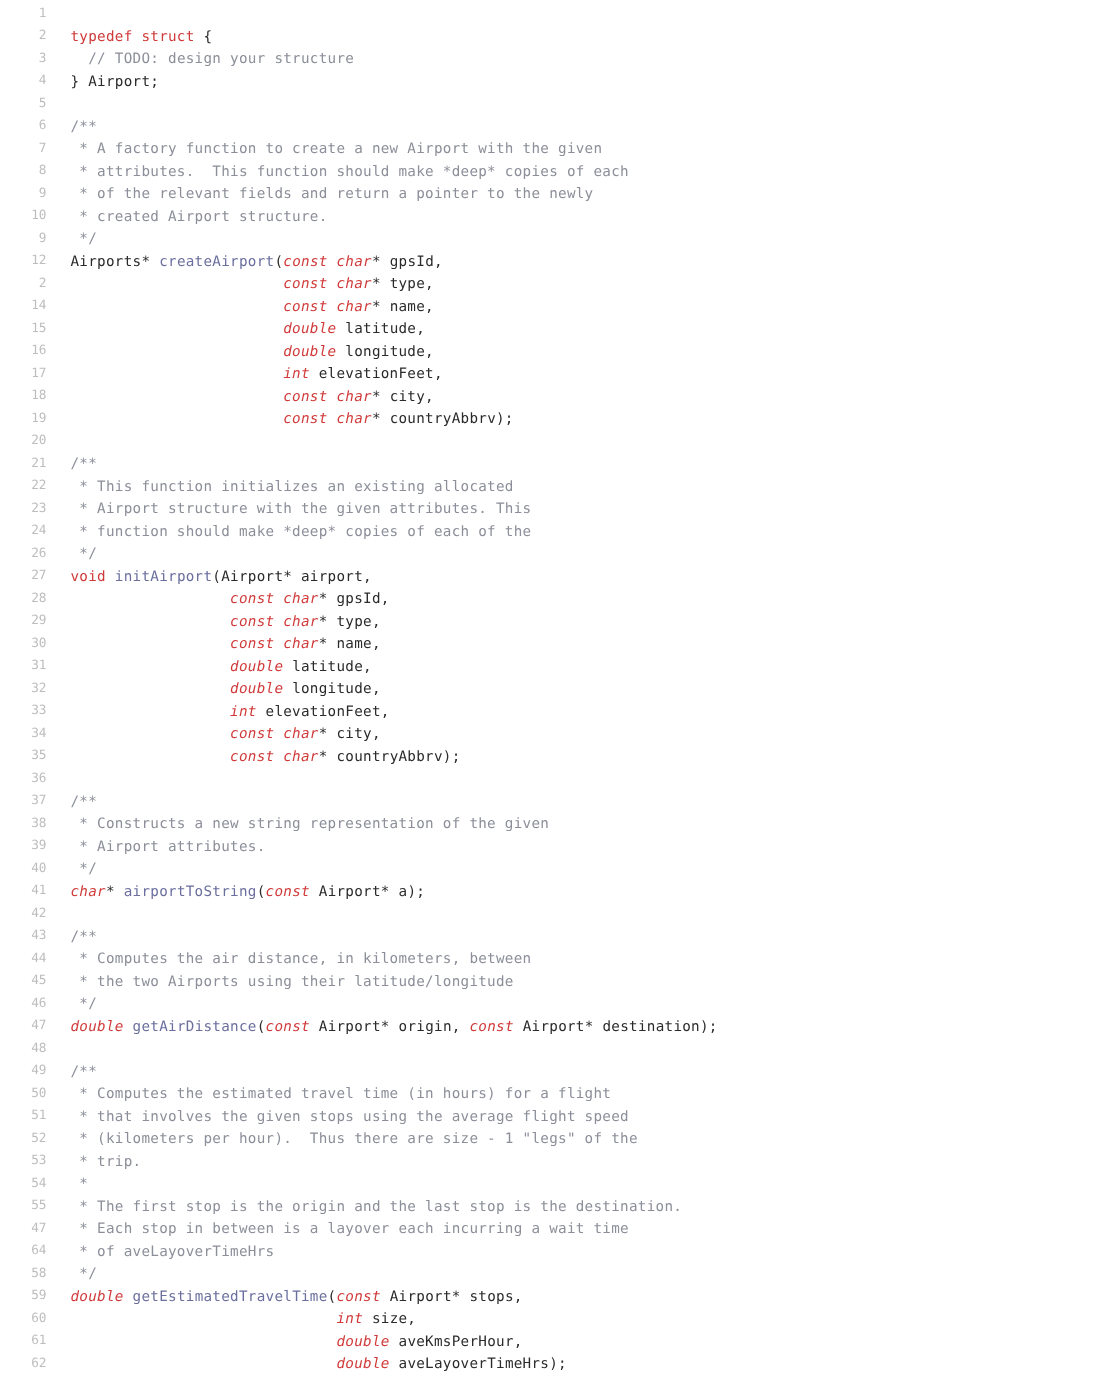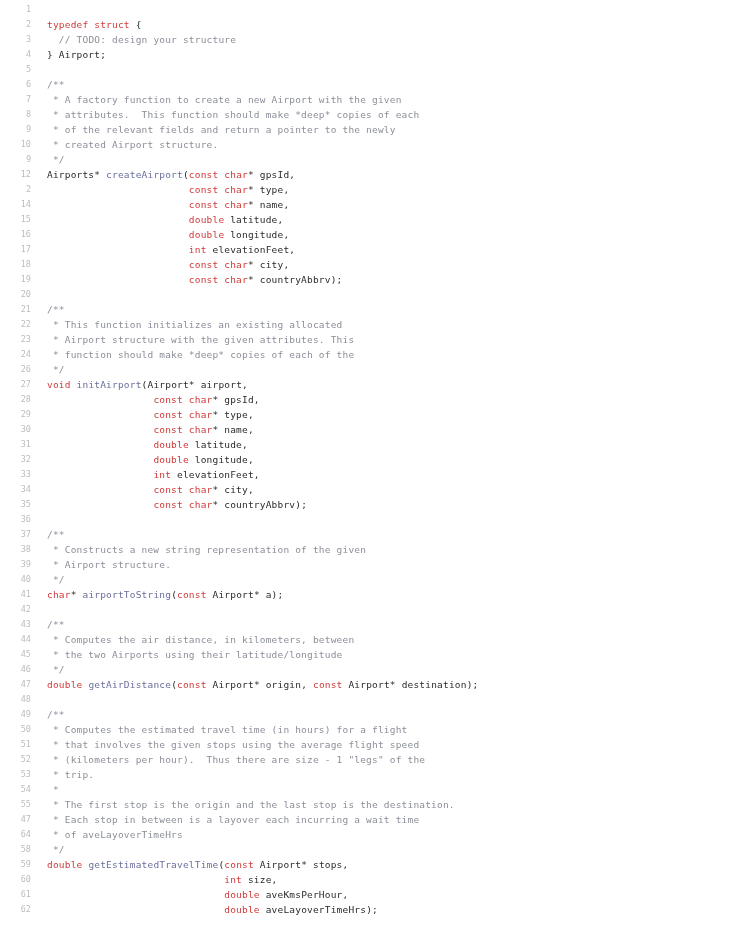--- a/index.html
+++ b/index.html
@@ -44,21 +44,21 @@
     flex: 1;
     padding-left: 16px;
     font-size: 9.5px;
     line-height: 15px;
     font-family: "DejaVu Sans Mono", "Liberation Mono", monospace;
     color: #2b2b2b;
     white-space: pre;
     letter-spacing: 0.02em;
   }
   .tok-kw       { color: #d13a3a; }
-  .tok-type     { color: #d13a3a; }
+  .tok-type     { color: #d13a3a; font-style: italic; }
   .tok-fn       { color: #6b6f9e; }
   .tok-comment  { color: #8c8f99; }
   .tok-plain    { color: #2b2b2b; }
   .tok-punct    { color: #2b2b2b; }
 </style>
 </head>
 <body>
 
 <div id="code-viewer">
   <div id="code-lines">
@@ -92,21 +92,21 @@
       <div class="code-line"><span class="line-number">29</span><span class="line-content"><span class="tok-plain">                  </span><span class="tok-type">const char</span><span class="tok-plain">* type,</span></span></div>
       <div class="code-line"><span class="line-number">30</span><span class="line-content"><span class="tok-plain">                  </span><span class="tok-type">const char</span><span class="tok-plain">* name,</span></span></div>
       <div class="code-line"><span class="line-number">31</span><span class="line-content"><span class="tok-plain">                  </span><span class="tok-type">double</span><span class="tok-plain"> latitude,</span></span></div>
       <div class="code-line"><span class="line-number">32</span><span class="line-content"><span class="tok-plain">                  </span><span class="tok-type">double</span><span class="tok-plain"> longitude,</span></span></div>
       <div class="code-line"><span class="line-number">33</span><span class="line-content"><span class="tok-plain">                  </span><span class="tok-type">int</span><span class="tok-plain"> elevationFeet,</span></span></div>
       <div class="code-line"><span class="line-number">34</span><span class="line-content"><span class="tok-plain">                  </span><span class="tok-type">const char</span><span class="tok-plain">* city,</span></span></div>
       <div class="code-line"><span class="line-number">35</span><span class="line-content"><span class="tok-plain">                  </span><span class="tok-type">const char</span><span class="tok-plain">* countryAbbrv);</span></span></div>
       <div class="code-line"><span class="line-number">36</span><span class="line-content">&nbsp;</span></div>
       <div class="code-line"><span class="line-number">37</span><span class="line-content"><span class="tok-comment">/**</span></span></div>
       <div class="code-line"><span class="line-number">38</span><span class="line-content"><span class="tok-comment"> * Constructs a new string representation of the given</span></span></div>
-      <div class="code-line"><span class="line-number">39</span><span class="line-content"><span class="tok-comment"> * Airport structure.</span></span></div>
+      <div class="code-line"><span class="line-number">39</span><span class="line-content"><span class="tok-comment"> * Airport attributes.</span></span></div>
       <div class="code-line"><span class="line-number">40</span><span class="line-content"><span class="tok-comment"> */</span></span></div>
       <div class="code-line"><span class="line-number">41</span><span class="line-content"><span class="tok-type">char</span><span class="tok-plain">* </span><span class="tok-fn">airportToString</span><span class="tok-punct">(</span><span class="tok-type">const</span><span class="tok-plain"> Airport* a);</span></span></div>
       <div class="code-line"><span class="line-number">42</span><span class="line-content">&nbsp;</span></div>
       <div class="code-line"><span class="line-number">43</span><span class="line-content"><span class="tok-comment">/**</span></span></div>
       <div class="code-line"><span class="line-number">44</span><span class="line-content"><span class="tok-comment"> * Computes the air distance, in kilometers, between</span></span></div>
       <div class="code-line"><span class="line-number">45</span><span class="line-content"><span class="tok-comment"> * the two Airports using their latitude/longitude</span></span></div>
       <div class="code-line"><span class="line-number">46</span><span class="line-content"><span class="tok-comment"> */</span></span></div>
       <div class="code-line"><span class="line-number">47</span><span class="line-content"><span class="tok-type">double</span><span class="tok-plain"> </span><span class="tok-fn">getAirDistance</span><span class="tok-punct">(</span><span class="tok-type">const</span><span class="tok-plain"> Airport* origin, </span><span class="tok-type">const</span><span class="tok-plain"> Airport* destination);</span></span></div>
       <div class="code-line"><span class="line-number">48</span><span class="line-content">&nbsp;</span></div>
       <div class="code-line"><span class="line-number">49</span><span class="line-content"><span class="tok-comment">/**</span></span></div>

